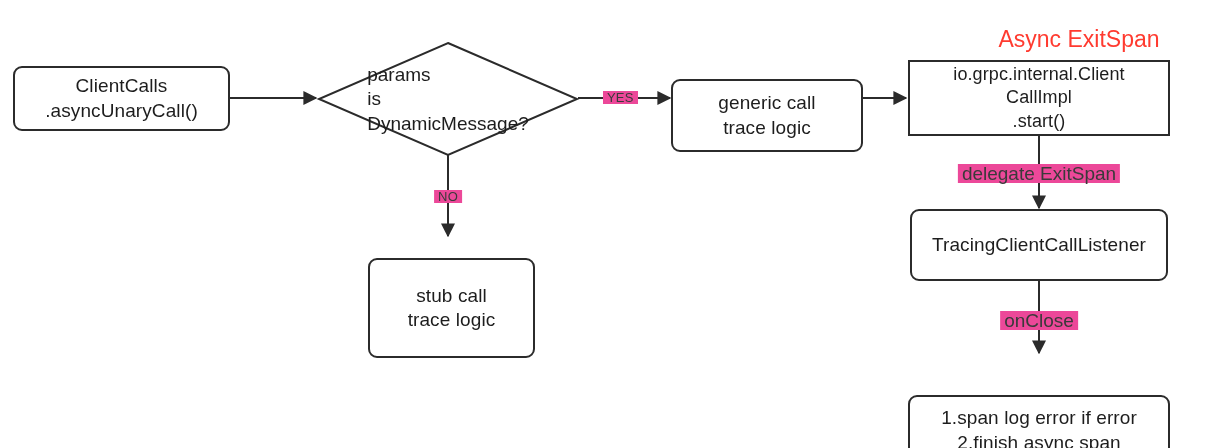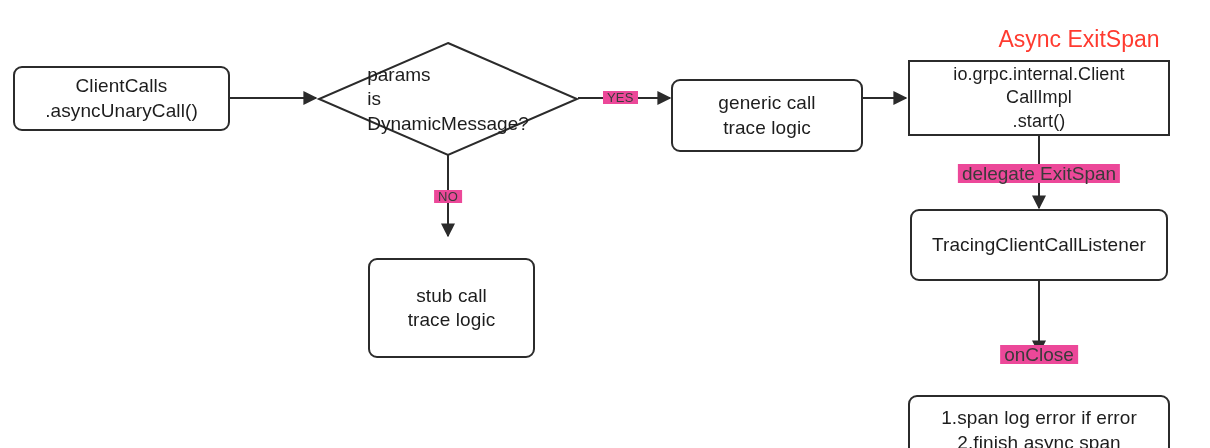--- a/index.html
+++ b/index.html
@@ -146,17 +146,17 @@
     <span class="txt">1.span log error if error
 2.finish async span</span>
   </div>
 
   <div class="edge-label small" style="left:603px; top:91px;">YES</div>
 
   <div class="edge-label small" style="left:462px; top:190px; transform:translateX(-100%);">NO</div>
 
   <div class="edge-label" style="left:1039px; top:164px; transform:translateX(-50%);">delegate ExitSpan</div>
 
-  <div class="edge-label" style="left:1039px; top:311px; transform:translateX(-50%);margin-top:34px;">onClose</div>
+  <div class="edge-label" style="left:1039px; top:311px; transform:translateX(-50%);">onClose</div>
 
   <div class="annotation" style="left:1039px; top:28px; transform:translateX(-50%); color:#ff3b30;">Async ExitSpan</div>
 
 </div>
 
 </body></html>

